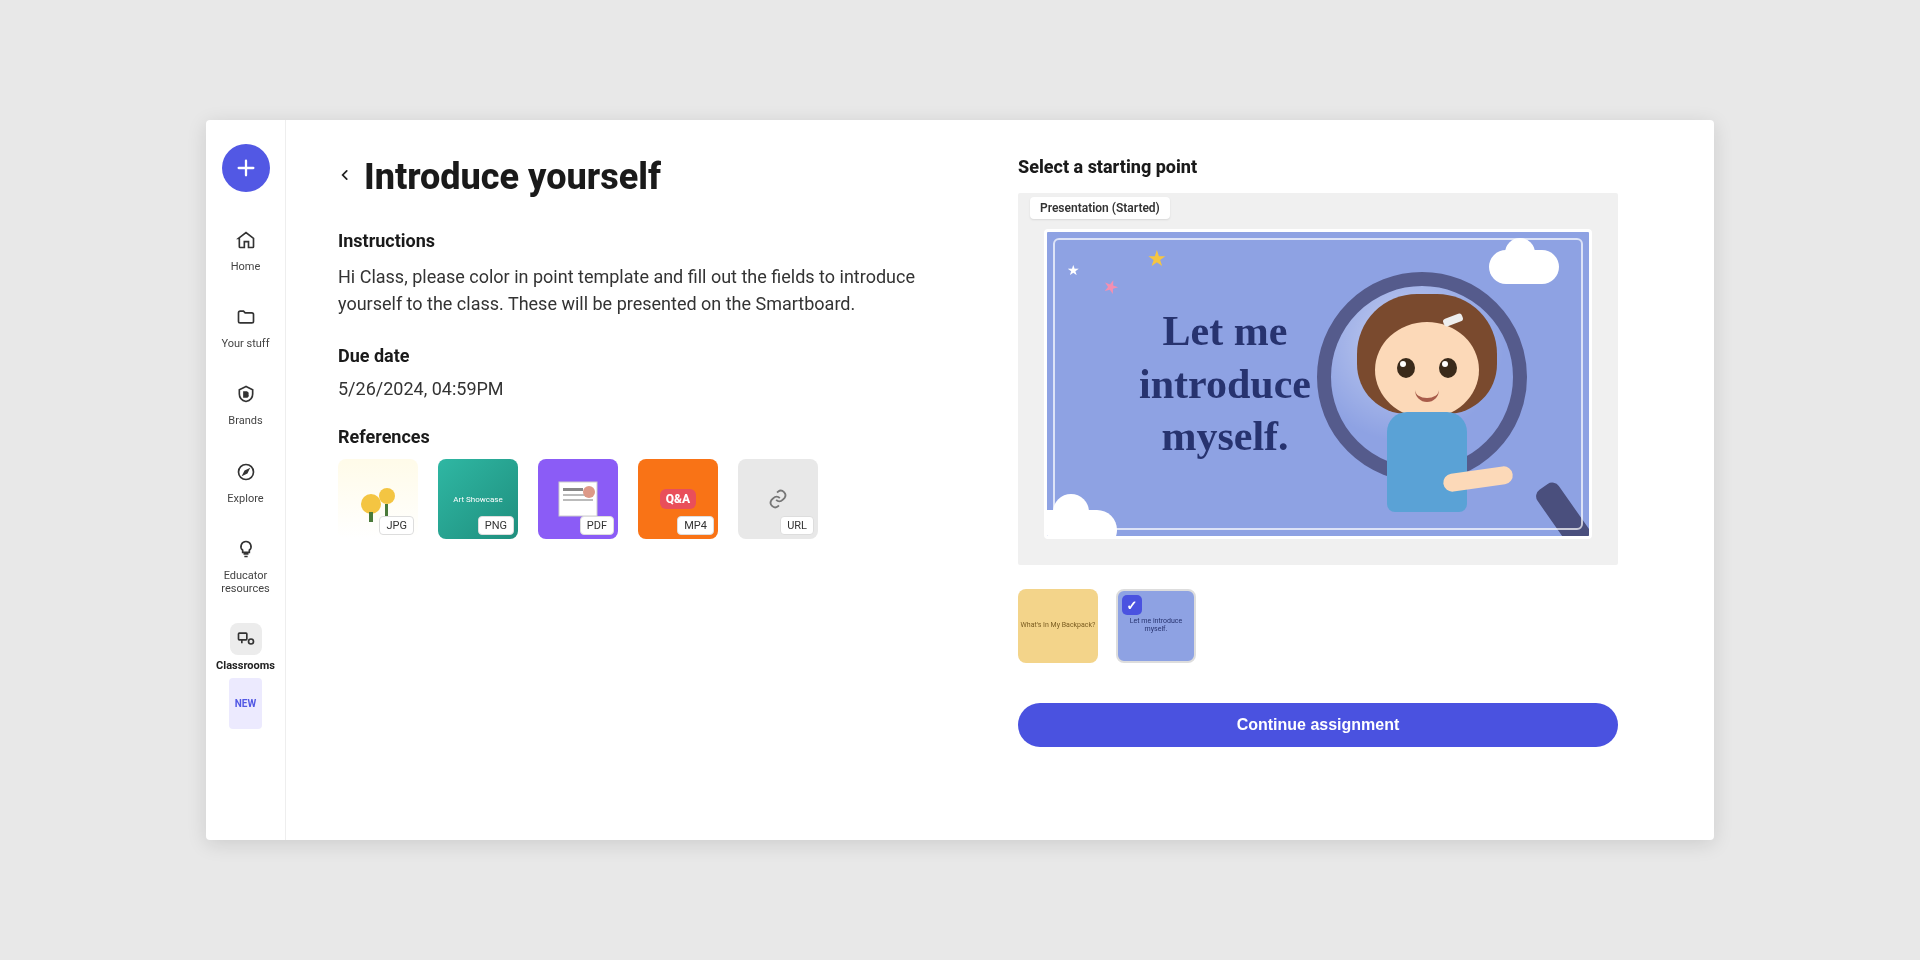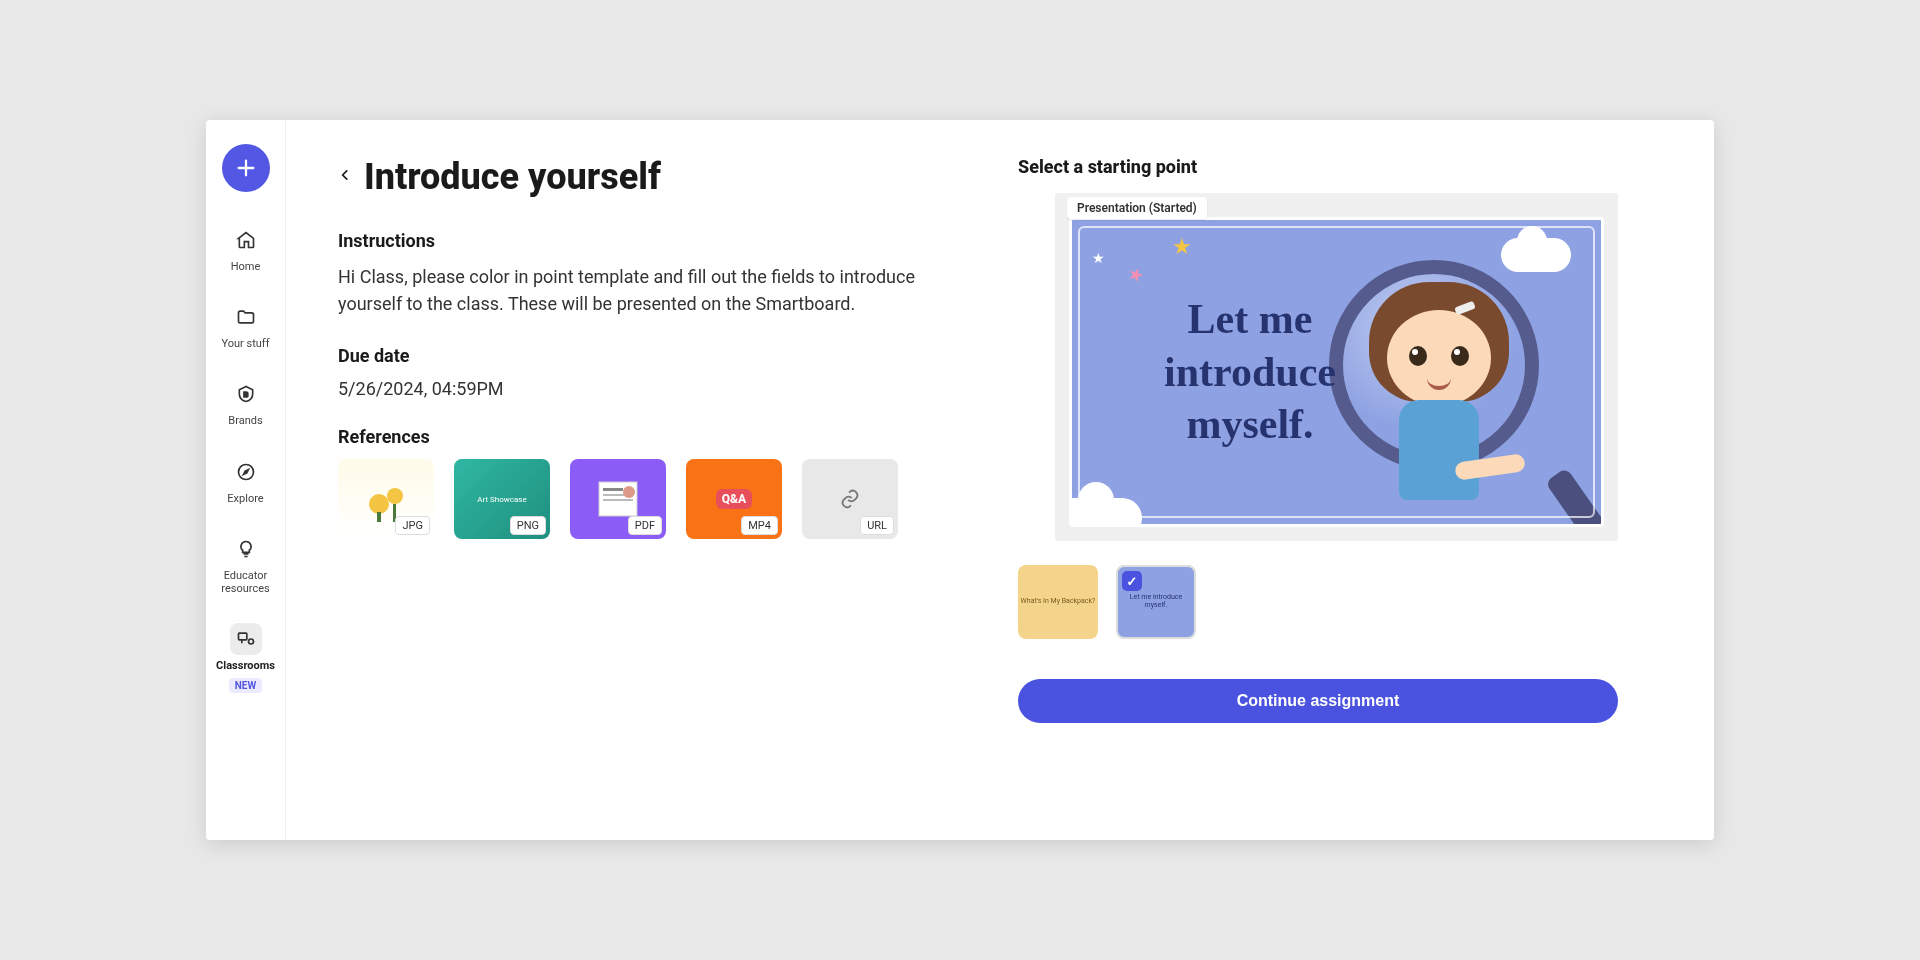--- a/index.html
+++ b/index.html
@@ -60,42 +60,42 @@
     color: #444;
     text-align: center;
     line-height: 1.2;
   }
   .nav-item.active .nav-label { font-weight:700; color:#222; }
   .badge-new {
     font-size: 10px;
     font-weight: 700;
     color: #5258e4;
     background: #eceafe;
-    padding: 2px 6px;
+    padding: 20px 6px;
     border-radius: 4px;
     margin-top: 2px;
   }
   
   .main {
     flex: 1;
     padding: 36px 52px 20px 52px;
     display: flex;
     gap: 40px;
     overflow: hidden;
   }
   .left-col { flex: 1; max-width: 640px; }
   .title-row { display:flex; align-items:center; gap:12px; margin-bottom: 32px; }
   .back-arrow { cursor:pointer; font-size:20px; color:#222; }
   .page-title { font-size: 36px; font-weight: 800; color:#1a1a1a; }
   .section-h { font-size: 18px; font-weight: 700; color:#1a1a1a; margin-bottom: 12px; }
   .body-text { font-size: 18px; color:#333; line-height:1.5; margin-bottom: 28px; }
   .due-value { font-size: 18px; color:#333; margin-bottom: 27px; }
   .refs { display:flex; gap:20px; }
   .ref-card {
-    width: 96px; height: 80px;
+    width: 80px; height: 80px;
     border-radius: 8px;
     position: relative;
     cursor: pointer;
     overflow:hidden;
     display:flex;align-items:center;justify-content:center;
   }
   .ref-card .ref-badge {
     position:absolute;
     bottom:4px; right:4px;
     background:#fff;
@@ -115,23 +115,22 @@
   .ref-qa {
     background:#e94f5a; color:#fff; font-weight:800;
     border-radius:6px; padding:3px 6px; font-size:12px;
   }
   
   .right-col { width: 600px; display:flex; flex-direction:column; }
   .starting-h { font-size:18px; font-weight:800; color:#1a1a1a; margin-bottom:16px; }
   .preview-frame {
     background:#f0f0f0;
     border-radius:2px;
-    padding:14px;
+    padding:26px;
     position:relative;
-    margin-left:37px;
   }
   .preview-tag {
     position:absolute;
     top:4px; left:12px;
     background:#fff;
     border-radius:4px;
     font-size:12px;
     font-weight:600;
     color:#333;
     padding:4px 10px;

